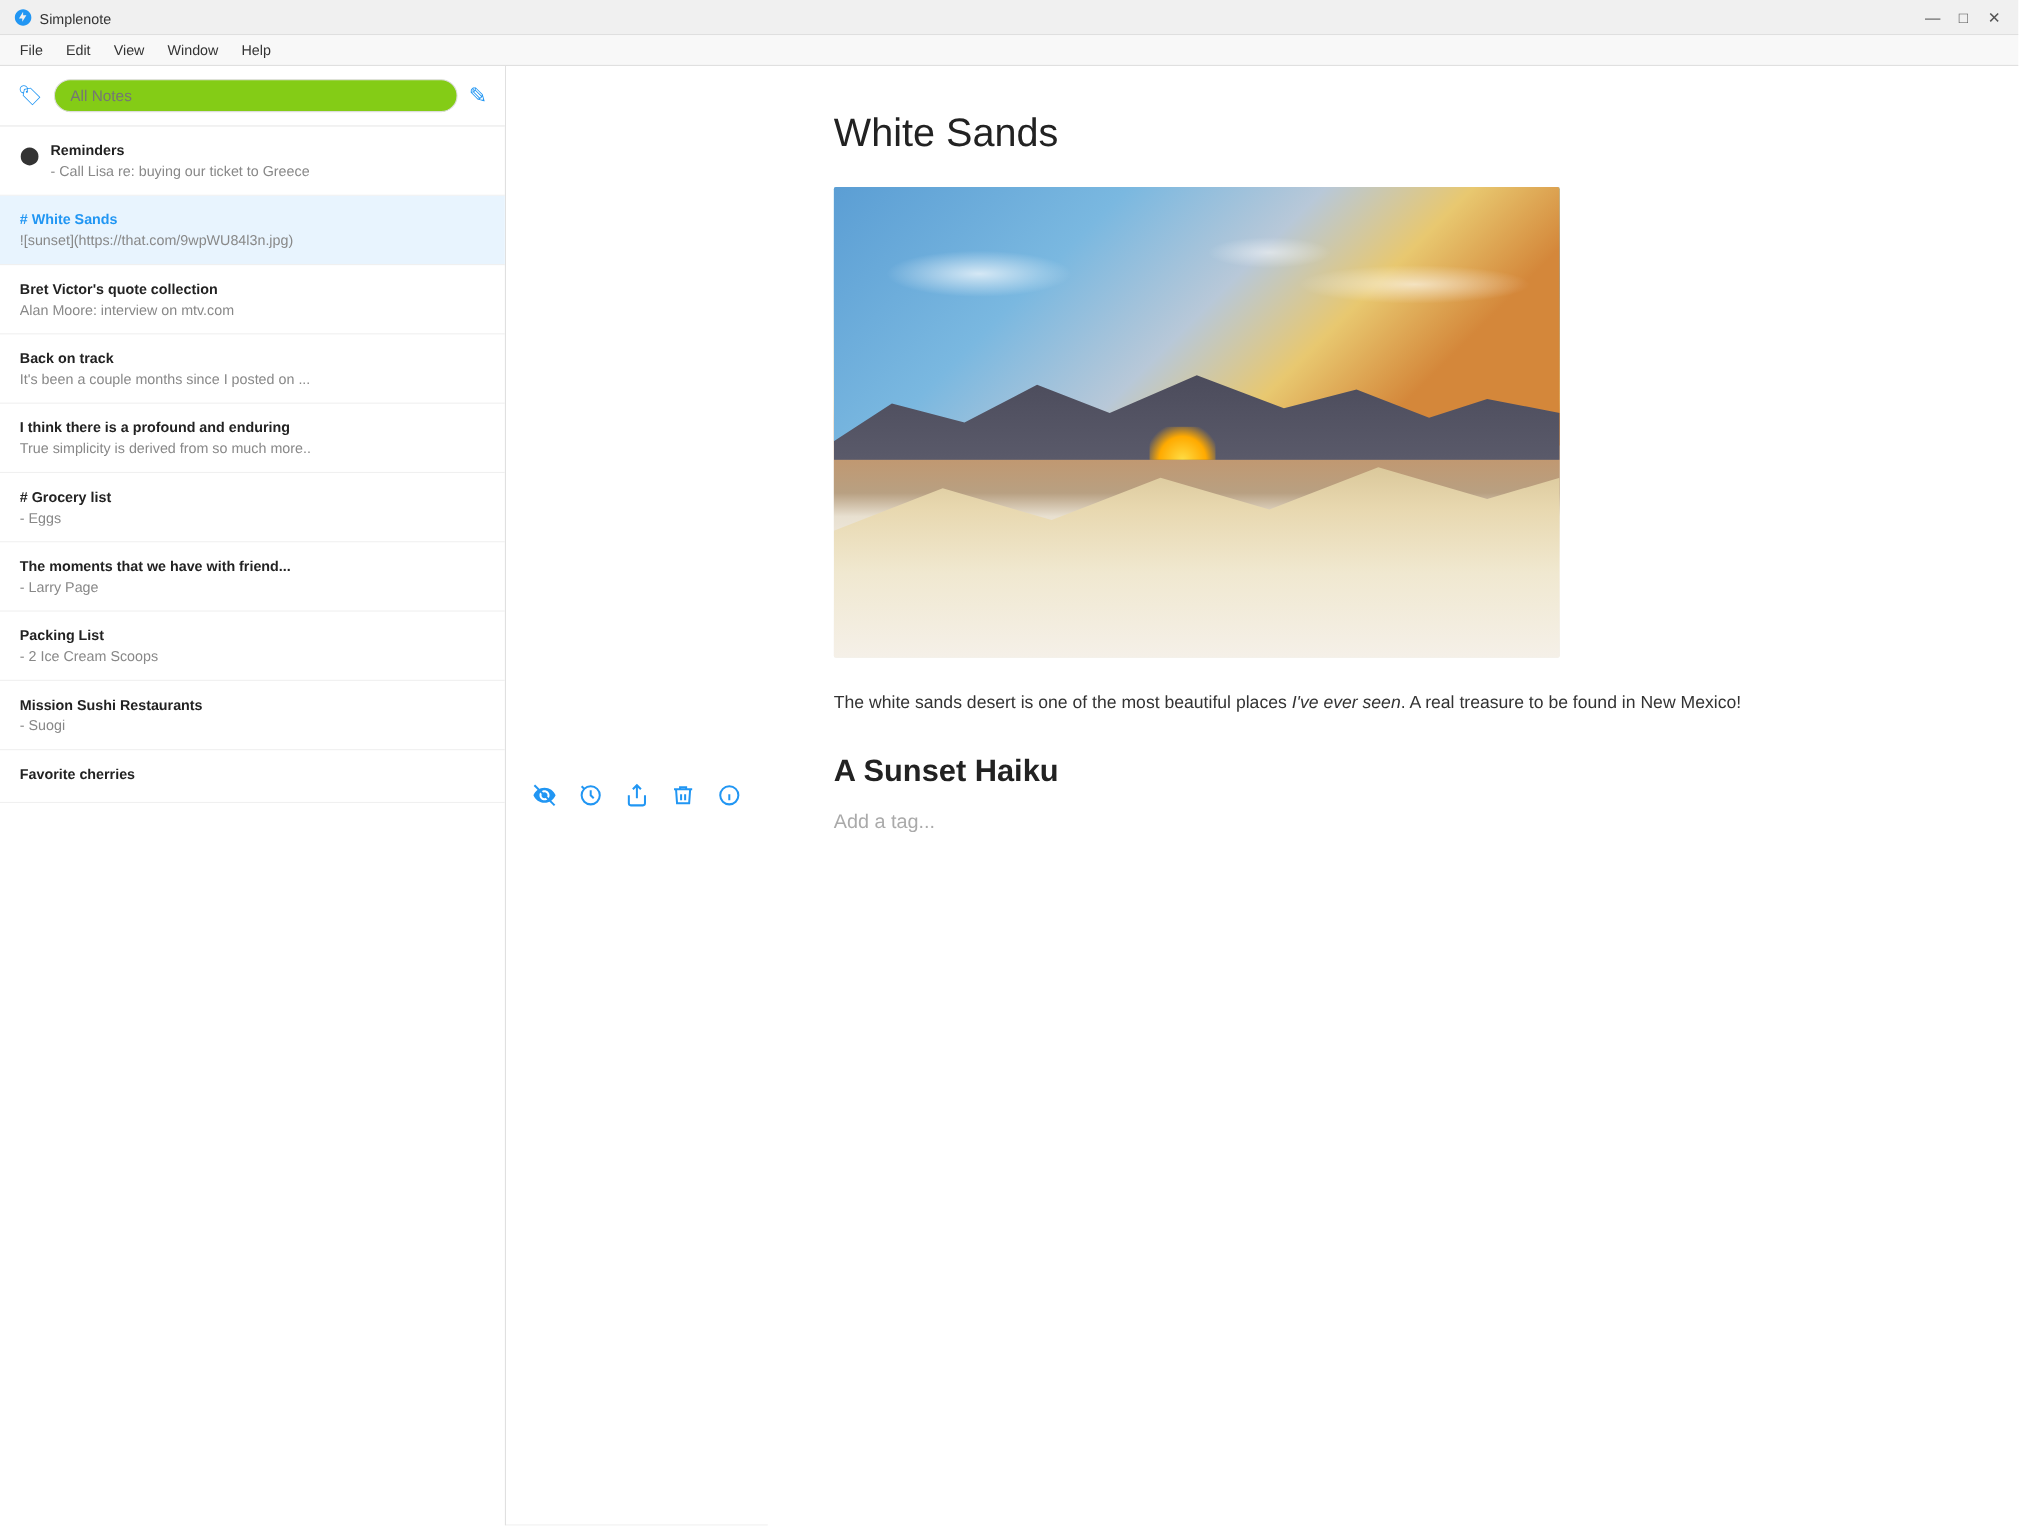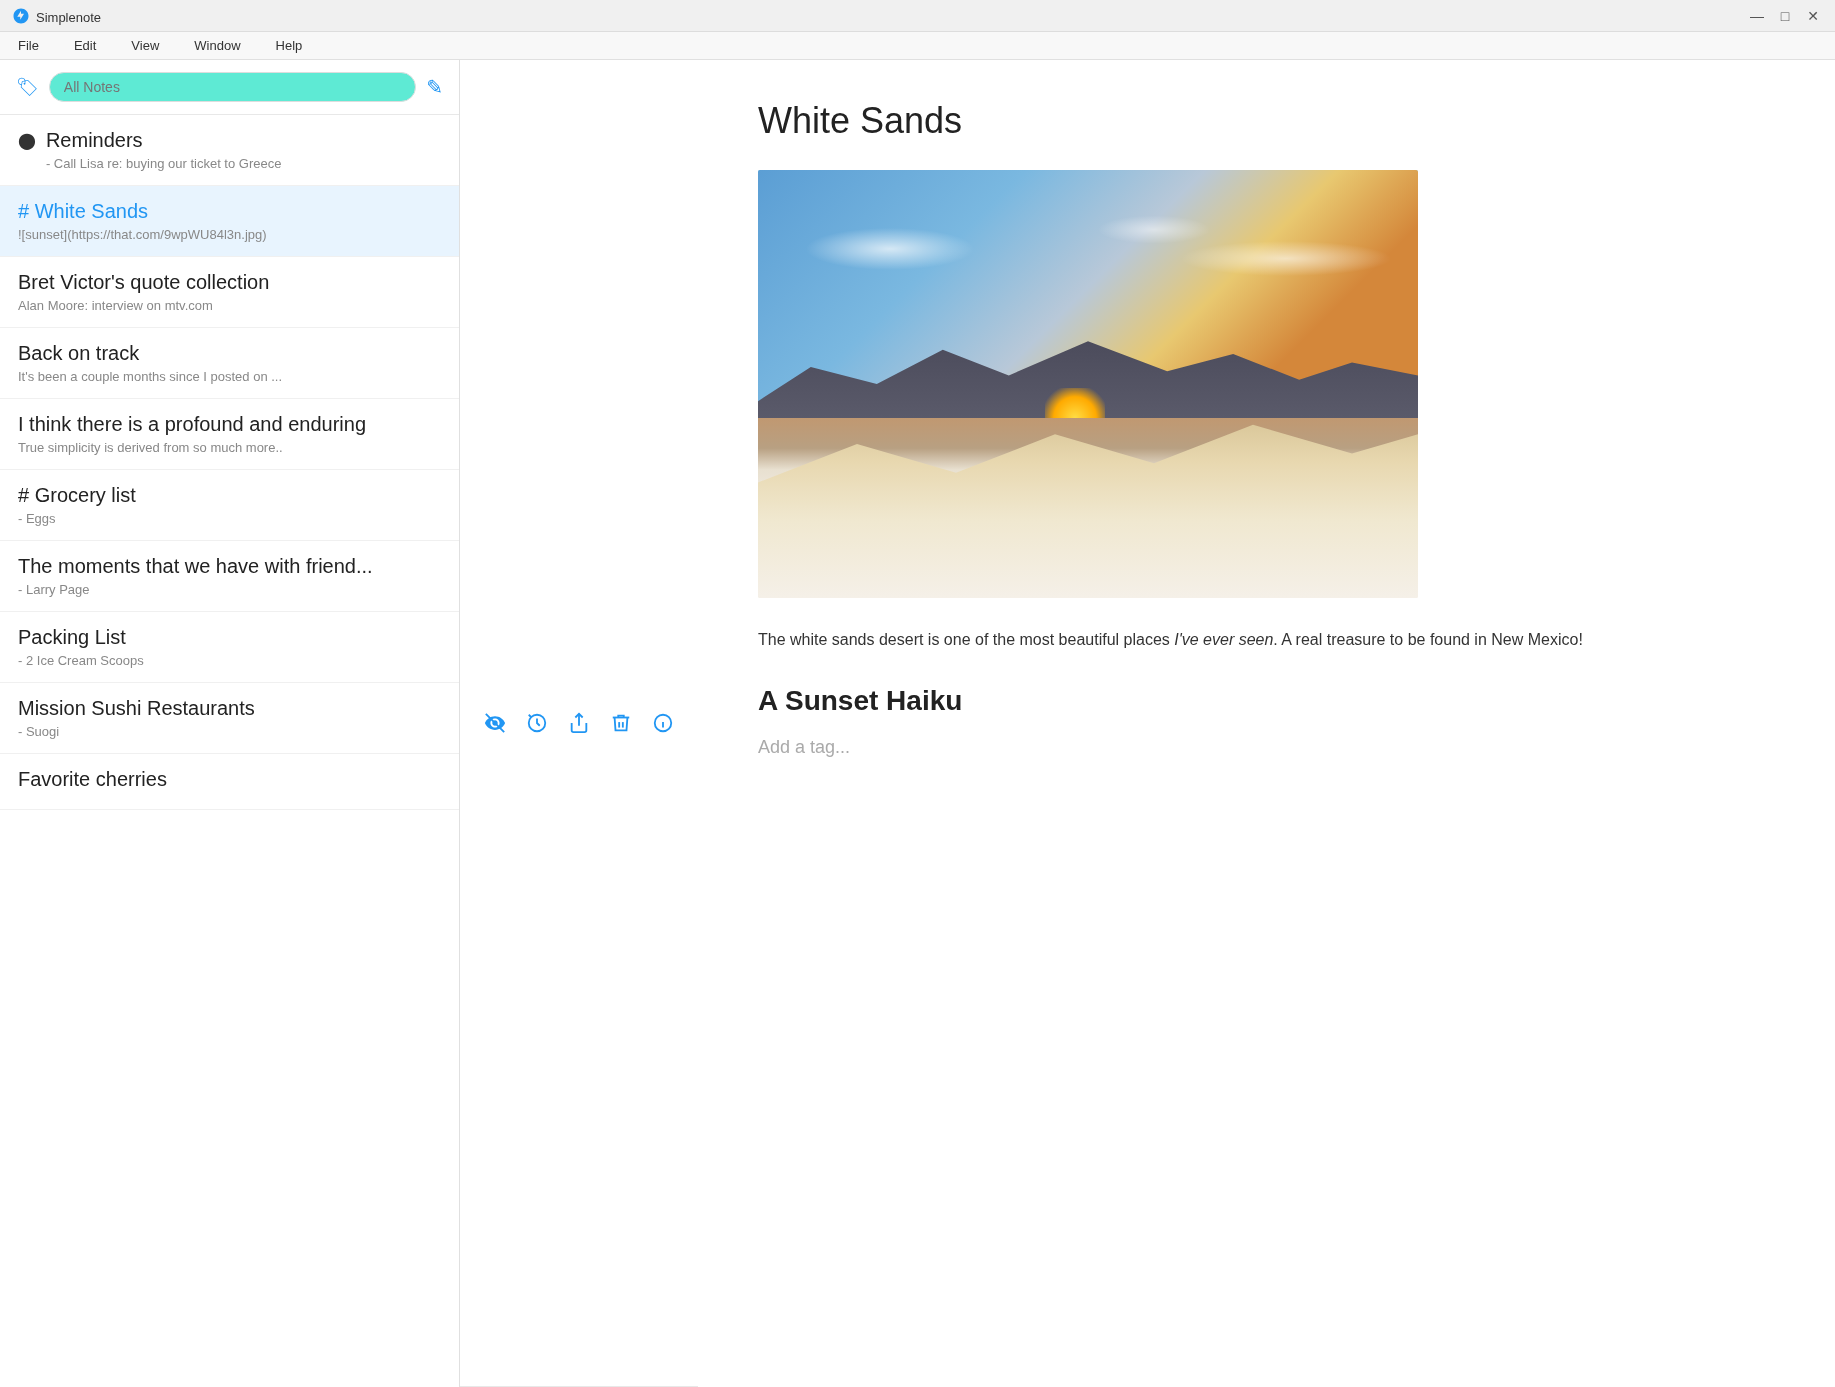--- a/index.html
+++ b/index.html
@@ -13,21 +13,21 @@
     }
     .title-bar-logo { display: flex; align-items: flex-end; gap: 6px; font-size: 13px; color: #333; }
     .title-bar-logo svg { width: 18px; height: 18px; }
     .title-bar-controls { margin-left: auto; display: flex; gap: 8px; }
     .title-bar-btn { width: 20px; height: 20px; display: flex; align-items: center; justify-content: center; cursor: pointer; color: #555; font-size: 14px; }
 
     
     .menu-bar {
       display: flex; align-items: center; height: 28px;
       background: #f8f8f8; border-bottom: 1px solid #e0e0e0;
-      padding: 0 8px; gap: 15px;
+      padding: 0 8px; gap: 1px;
     }
     .menu-item { padding: 3px 10px; font-size: 13px; color: #333; cursor: pointer; border-radius: 3px; }
 
     
     .app-body { display: flex; flex: 1; overflow: hidden; }
 
     
     .sidebar {
       width: 460px; min-width: 460px;
       display: flex; flex-direction: column;
@@ -38,33 +38,33 @@
     
     .sidebar-header {
       display: flex; align-items: center; gap: 10px;
       padding: 12px 16px; border-bottom: 1px solid #e8e8e8;
       background: #fff;
     }
     .tag-icon { color: #2196F3; cursor: pointer; font-size: 18px; }
     .search-input {
       flex: 1; border: 1px solid #ddd; border-radius: 20px;
       padding: 6px 14px; font-size: 14px; color: #333;
-      background: #5eead4; outline: none;
+      background: #84cc16; outline: none;
     }
     .new-note-btn { color: #2196F3; cursor: pointer; font-size: 20px; }
 
     
     .notes-list { flex: 1; overflow-y: auto; }
     .note-item {
       padding: 14px 18px 14px 18px;
       border-bottom: 1px solid #f0f0f0;
       cursor: pointer; position: relative;
     }
     .note-item.active { background: #e8f4fe; }
-    .note-title { font-size: 20px; font-weight: 400; color: #222; margin-bottom: 4px; }
+    .note-title { font-size: 13px; font-weight: 700; color: #222; margin-bottom: 4px; }
     .note-title.blue { color: #2196F3; }
     .note-subtitle { font-size: 13px; color: #888; white-space: nowrap; overflow: hidden; text-overflow: ellipsis; }
 
     
     .main-content { flex: 1; display: flex; flex-direction: row; overflow: hidden; }
 
     
     .toolbar {
       display: flex; align-items: center; justify-content: flex-end;
       padding: 10px 24px; border-bottom: 1px solid #e8e8e8;

